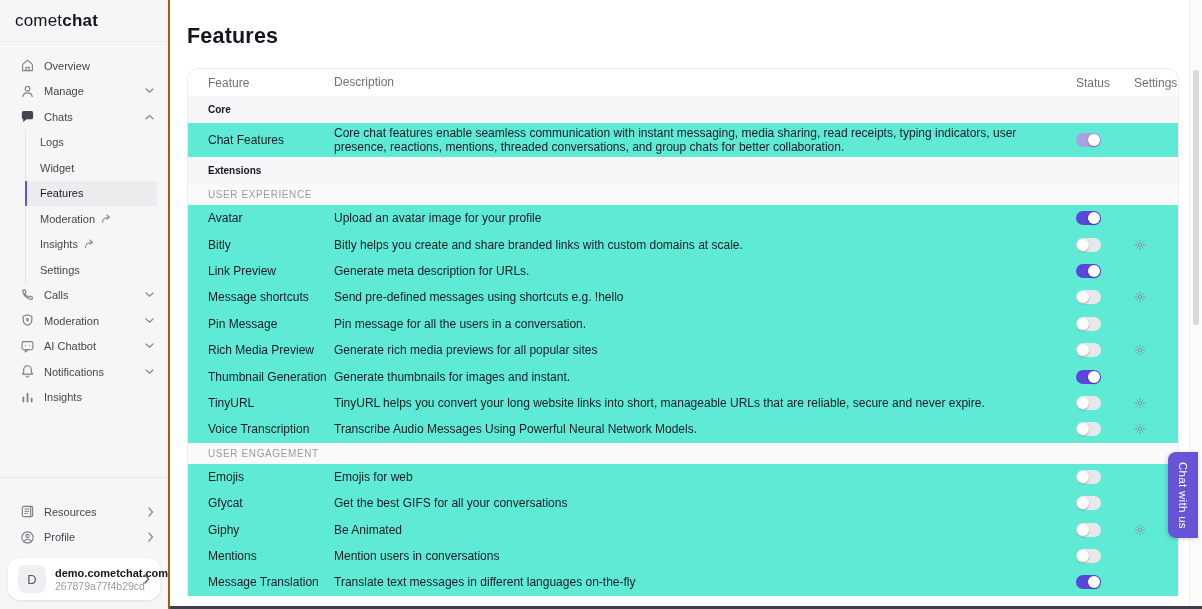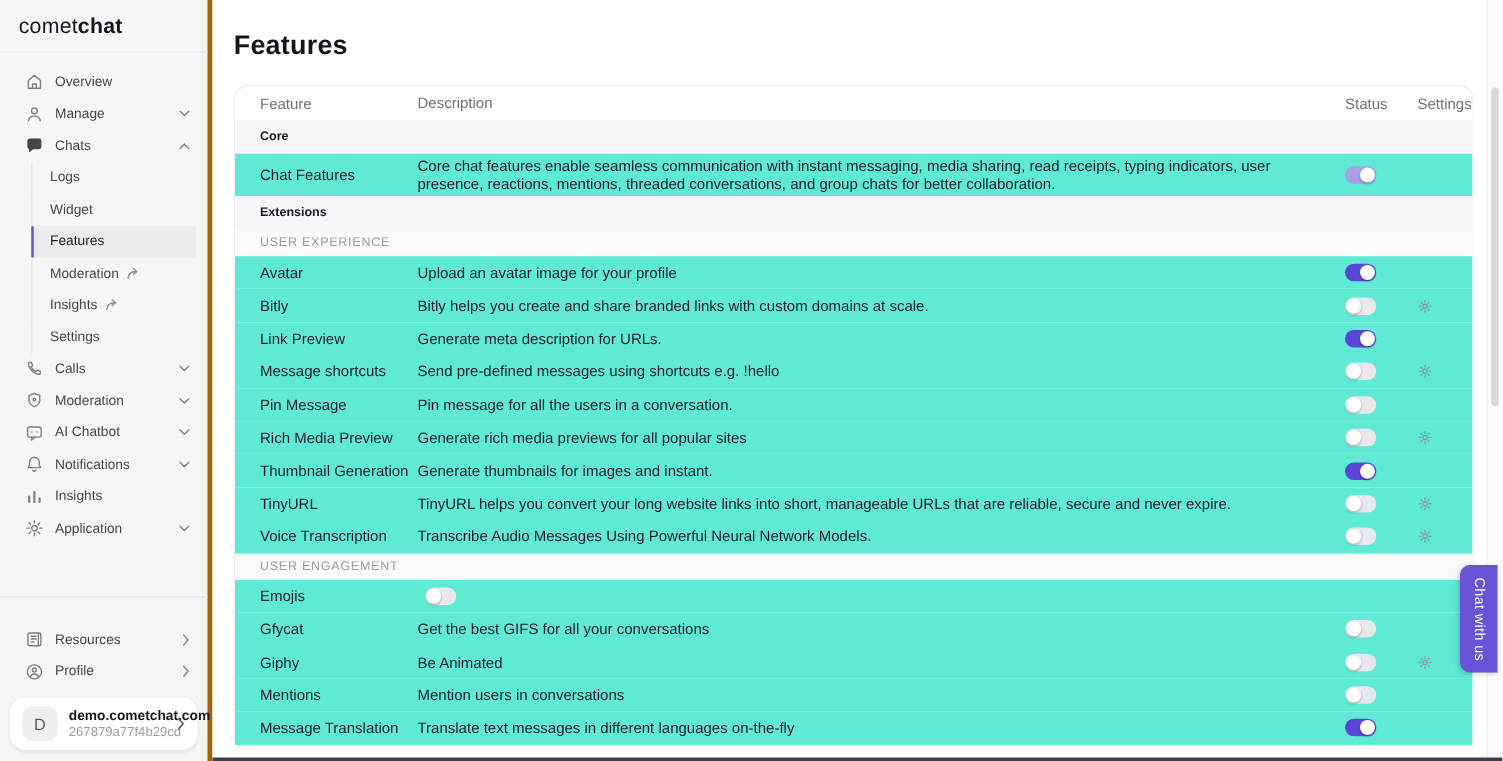--- a/index.html
+++ b/index.html
@@ -1,20 +1,20 @@
 <!DOCTYPE html>
 <html><head>
 <meta charset="utf-8">
 <style>
   html,body{margin:0;padding:0}
   body{width:1202px;height:609px;overflow:hidden;display:flex;position:relative;
        font-family:"Liberation Sans",sans-serif;background:#fff;color:#1d1c28}
 
   
-  .sidebar{width:170px;min-width:170px;background:#f6f6f7;border-right:4px solid #a16207;
+  .sidebar{width:170px;min-width:170px;background:#f6f6f7;border-right:2px solid #a16207;
            display:flex;flex-direction:column;box-sizing:border-box}
   .logo{height:42px;display:flex;align-items:center;padding:0 15px;border-bottom:1px solid #ececef;
         font-size:17px;color:#15141f;letter-spacing:.2px;box-sizing:border-box}
   .logo .light{font-weight:400}
   .logo .bold{font-weight:700}
   .nav{flex:1;padding-top:11px;overflow:hidden}
   .nav-item{height:25.5px;display:flex;align-items:center;padding:0 14px 0 19px;font-size:11px;
             color:#45454e;cursor:pointer;position:relative;box-sizing:border-box}
   .nav-item .nicon{width:16px;height:16px;margin-right:9px;display:flex;align-items:center;
                    justify-content:center;color:#7e7e88;flex:none}
@@ -223,35 +223,20 @@
   </div>
       <div class="nav-item">
     <span class="nicon">
           <svg width="15" height="15" viewBox="0 0 16 16" fill="none" stroke="currentColor" stroke-width="1.9" stroke-linecap="round">
             <path d="M3.6 12.3V7.8M8 12.3V3.9M12.4 12.3V9.3"></path>
           </svg>
         </span>
     <span class="nav-label">Insights</span>
 
   </div>
-      <div class="nav-item">
-    <span class="nicon">
-          <svg width="15" height="15" viewBox="0 0 16 16" fill="none" stroke="currentColor" stroke-width="1.2" stroke-linecap="round" stroke-linejoin="round">
-            <circle cx="8" cy="8" r="2.3"></circle>
-            <path d="M8 1.6v2M8 12.4v2M1.6 8h2M12.4 8h2M3.5 3.5l1.4 1.4M11.1 11.1l1.4 1.4M12.5 3.5l-1.4 1.4M4.9 11.1l-1.4 1.4"></path>
-          </svg>
-        </span>
-    <span class="nav-label">Application</span>
-
-    <span class="nav-chev">
-          <svg width="9" height="6" viewBox="0 0 9 6">
-            <path d="M1 1l3.5 3.3L8 1" fill="none" stroke="#86868f" stroke-width="1.2" stroke-linecap="round"></path>
-          </svg>
-        </span>
-  </div>
     </nav>
   <div class="footer-nav" id="footer-nav">
       <div class="nav-item">
     <span class="nicon">
           <svg width="15" height="15" viewBox="0 0 16 16" fill="none" stroke="currentColor" stroke-width="1.2" stroke-linecap="round" stroke-linejoin="round">
             <rect x="2.5" y="2.5" width="11" height="11" rx="1.5"></rect>
             <path d="M5.2 5.3h4.2M5.2 7.7h4.2M5.2 10.1h2.6M11.4 2.5v11"></path>
           </svg>
         </span>
     <span class="nav-label">Resources</span>
@@ -455,20 +440,21 @@
                 <path d="M8 1.6v2M8 12.4v2M1.6 8h2M12.4 8h2M3.5 3.5l1.4 1.4M11.1 11.1l1.4 1.4M12.5 3.5l-1.4 1.4M4.9 11.1l-1.4 1.4"></path>
               </svg>
             </span>
     </span>
   </div>
         <div class="row row-subsection">
     <span class="subsection-label">USER ENGAGEMENT</span>
   </div>
         <div class="row row-feature">
     <span class="cell-feature">Emojis</span>
+    <span class="cell-desc">Emojis for web</span>
     <span class="cell-status">
       <span class="toggle t-off">
               <span class="knob"></span>
             </span>
     </span>
     <span class="cell-settings">
       <span class="gear-btn" style="visibility: hidden;"></span>
     </span>
   </div>
         <div class="row row-feature">

